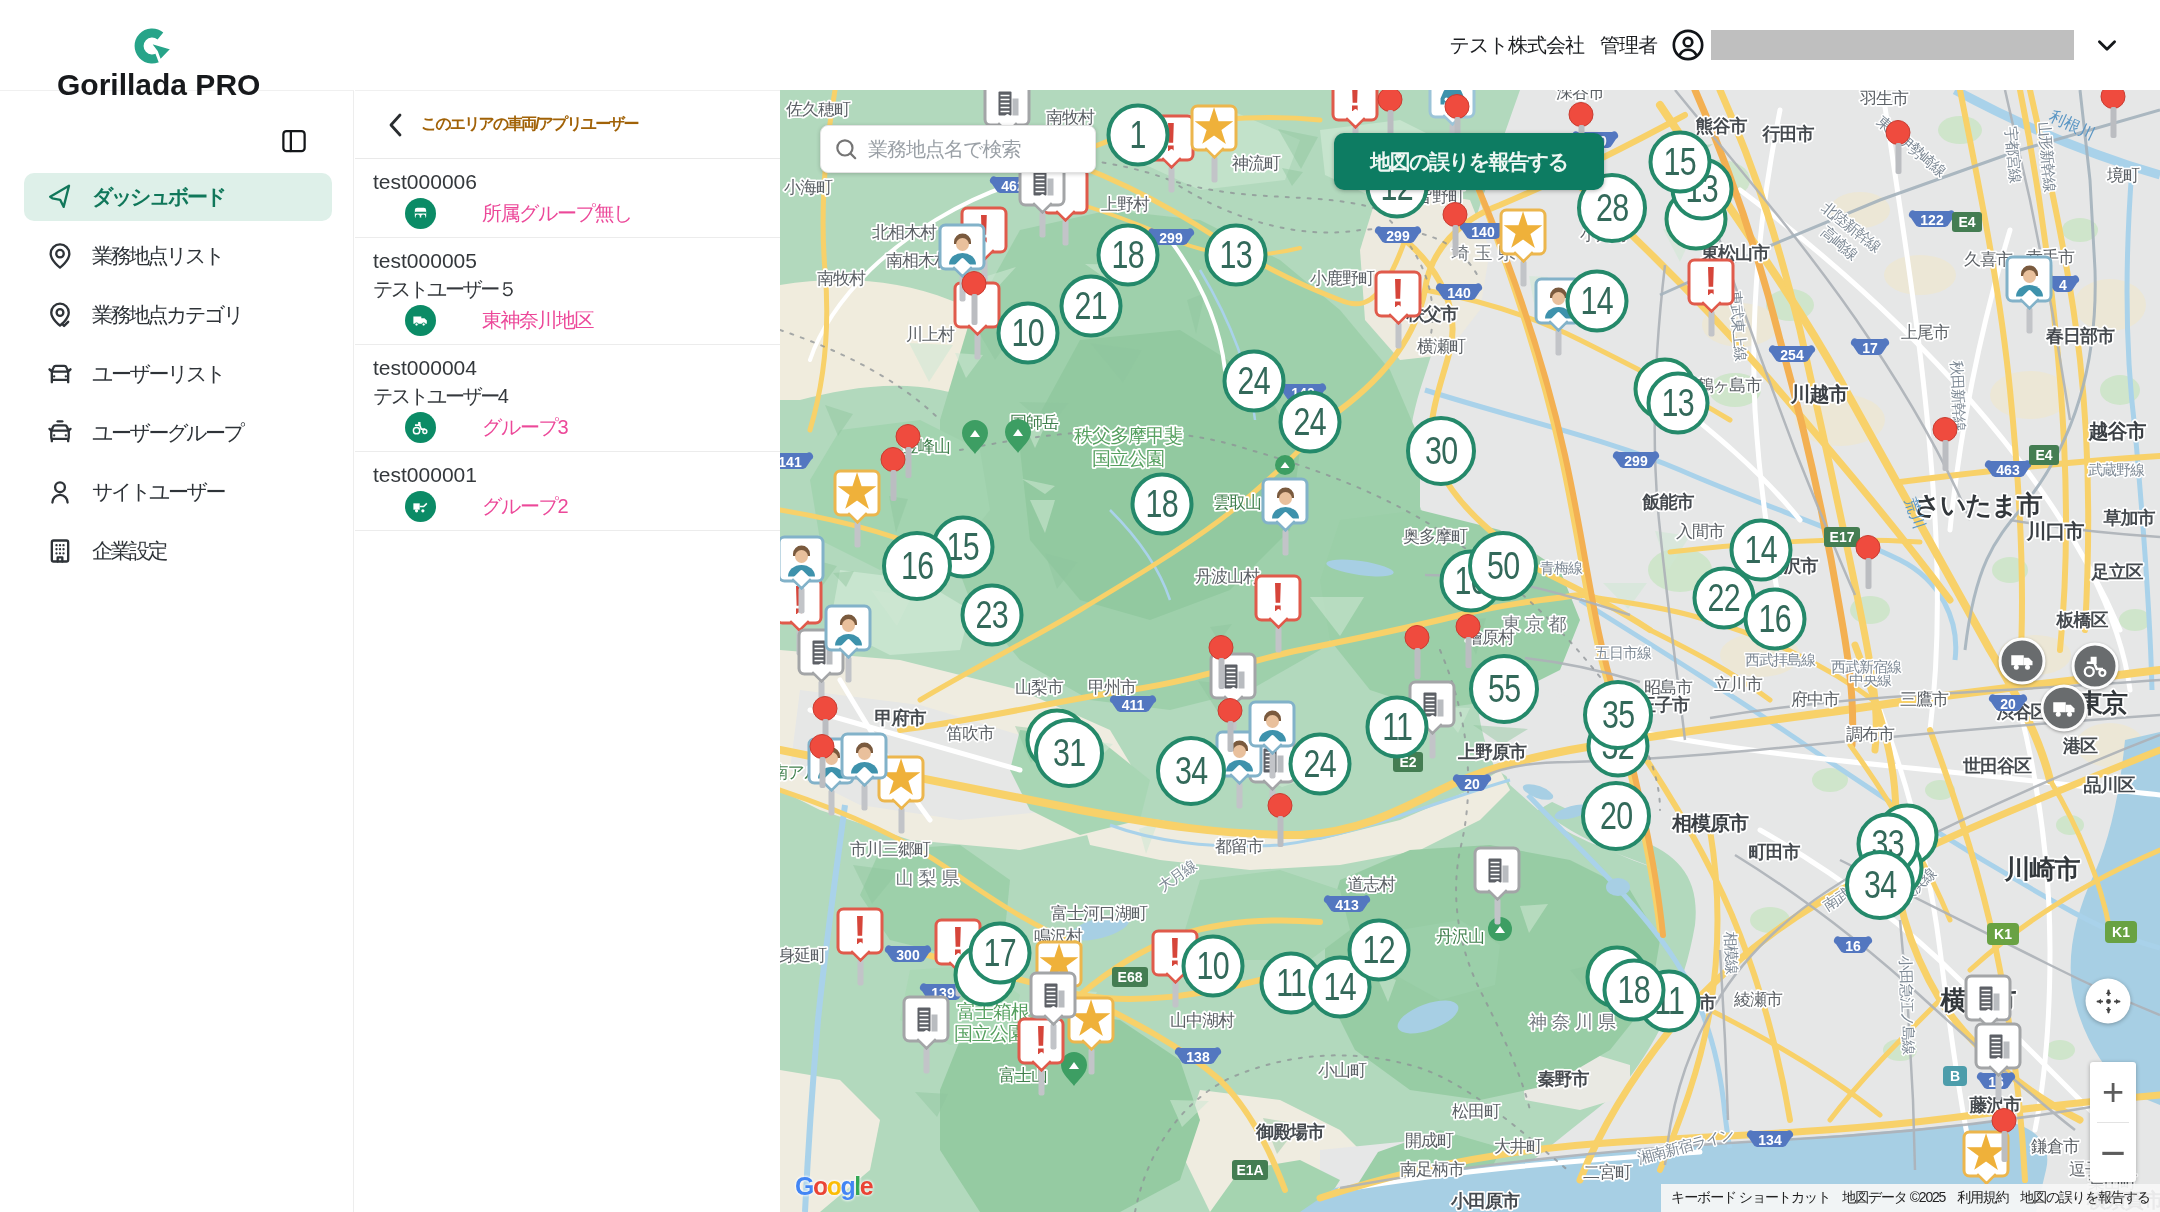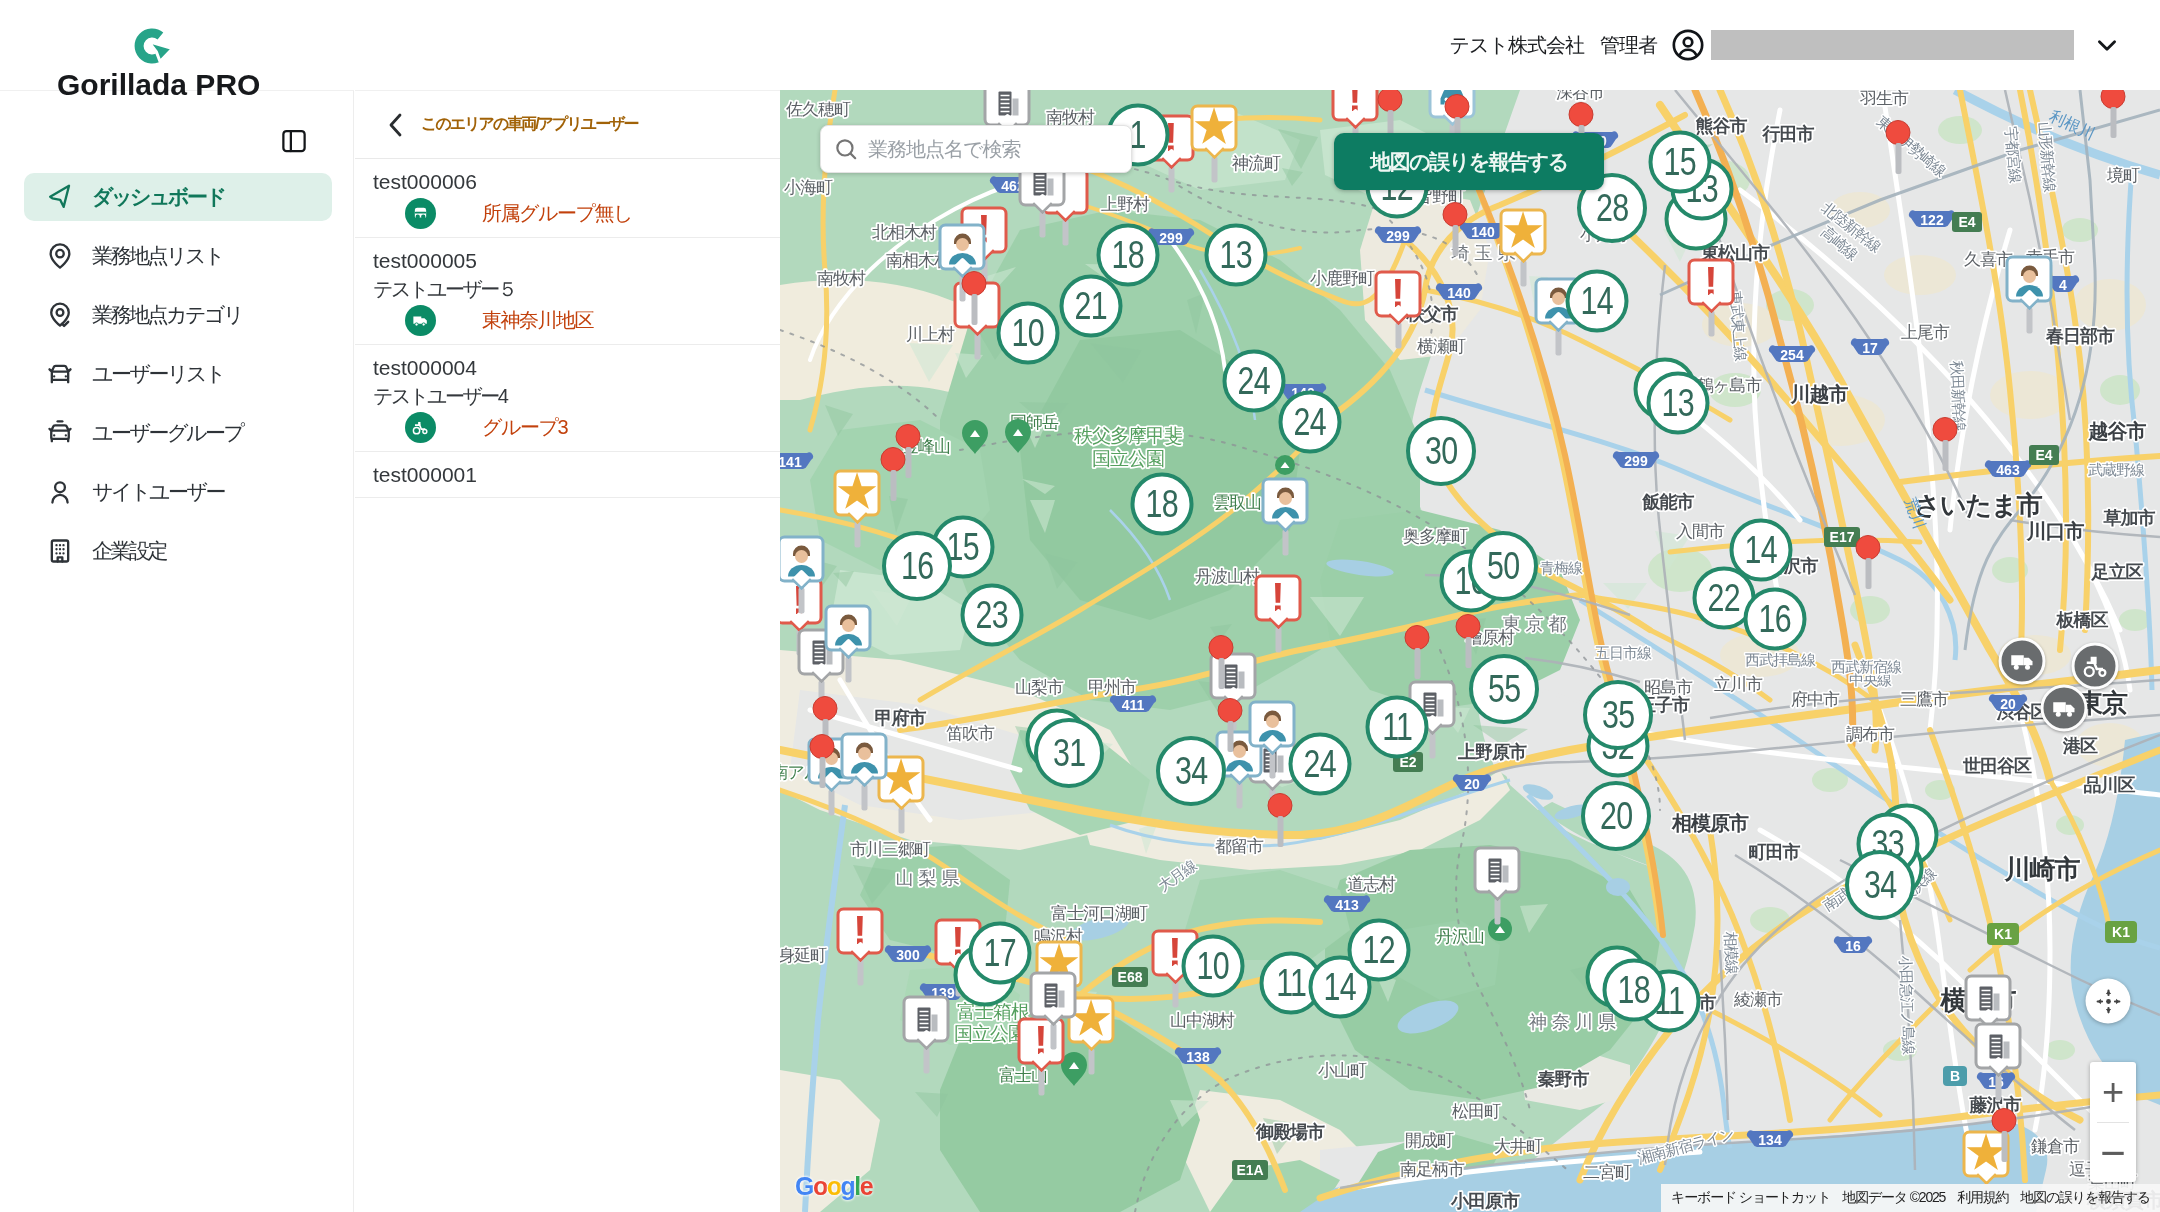--- a/index.html
+++ b/index.html
@@ -19,21 +19,21 @@
 .mi svg { margin-right:18px; flex:none; }
 .mi.sel { background:#def0e9; color:#10775a; font-weight:bold; }
 #panel { position:absolute; left:355px; top:90px; width:425px; height:1122px; background:#fff; border-top:1px solid #f0f0f0; z-index:40; }
 #panel-hd { height:68px; display:flex; align-items:center; border-bottom:1px solid #e9e9e9; }
 #panel-hd .ttl { font-size:16px; font-weight:bold; color:#a16207; letter-spacing:-2px; white-space:nowrap; }
 .itm { border-bottom:1px solid #ececec; padding:9px 0 8px 18px; }
 .itm .l1 { font-size:21px; color:#34383c; line-height:28px; }
 .itm .l1.jl { font-size:20px; letter-spacing:-2.5px; }
 .grp { display:flex; align-items:center; margin-top:2px; }
 .gicon { width:31px; height:31px; border-radius:50%; background:#0b8b66; display:flex; align-items:center; justify-content:center; margin-right:14px; flex:none; }
-.grp span { font-size:20px; color:#c2410c; letter-spacing:-1.5px;margin-left:32px; }
+.grp span { font-size:20px; color:#ec4899; letter-spacing:-1.5px;margin-left:32px; }
 #map { position:absolute; left:780px; top:90px; width:1380px; height:1122px; overflow:hidden; background:#b7dcc1; z-index:10; }
 #map svg.bg { position:absolute; left:0; top:0; }
 .cl { position:absolute; width:63px; height:63px; border-radius:50%; background:#fff; border:4px solid #24896a; color:#33695a; font-size:38px; font-weight:500; display:flex; align-items:center; justify-content:center; transform:translate(-50%,-50%); z-index:6; letter-spacing:-1px;}
 .cl i { font-style:normal; display:block; transform:scaleX(.8); }
 .cl.lg { width:70px; height:70px; }
 .pin { position:absolute; transform:translate(-50%,-13px); z-index:4; }
 .pin .ball { width:25px; height:25px; background:#ef4b3e; border:1px solid #c83c31; border-radius:50%; margin:0 auto; }
 .pin .stem { width:6px; height:31px; background:#bbbdc1; margin:-2px auto 0; border-radius:2px; }
 .sq { position:absolute; width:47px; height:47px; background:#fff; border-radius:7px; transform:translate(-50%,-50%); display:flex; align-items:center; justify-content:center; z-index:3; }
 .sq:after { content:""; position:absolute; left:50%; bottom:-8px; width:12px; height:12px; background:inherit; border-right:inherit; border-bottom:inherit; transform:translateX(-50%) rotate(45deg); border-radius:2px; background:#fff; }
@@ -42,21 +42,21 @@
 .sq.warn:after { border-right:3px solid #e05a4b; border-bottom:3px solid #e05a4b; }
 .sq.star { border:3px solid #ecb64d; }
 .sq.star:after { border-right:3px solid #ecb64d; border-bottom:3px solid #ecb64d; }
 .sq.pers { border:3px solid #82b2c9; }
 .sq.pers:after { border-right:3px solid #82b2c9; border-bottom:3px solid #82b2c9; }
 .sq.bld { border:3px solid #a3a5a7; }
 .sq.bld:after { border-right:3px solid #a3a5a7; border-bottom:3px solid #a3a5a7; }
 .sq.tealcar { border:3px solid #9cc4d8; }
 .bang { color:#d6453a; font-weight:bold; font-size:40px; line-height:1; margin-top:-3px; }
 .starg { color:#efb13a; font-size:44px; line-height:1; margin-top:-6px; }
-#searchbox { position:absolute; left:40px; top:35px; width:312px; height:48px; background:#fff; border:1px solid #e3e3e3; border-radius:8px; box-shadow:0 1px 4px rgba(0,0,0,.2); z-index:20; display:flex; align-items:center; }
+#searchbox { position:absolute; left:40px; top:35px; width:276px; height:48px; background:#fff; border:1px solid #e3e3e3; border-radius:8px; box-shadow:0 1px 4px rgba(0,0,0,.2); z-index:20; display:flex; align-items:center; }
 #searchbox .ph { color:#9aa0a6; font-size:20px; margin-left:9px; letter-spacing:-1px; }
 #greenbtn { position:absolute; left:554px; top:43px; width:270px; height:57px; background:#0d7c62; border-radius:10px; color:#eef7f3; font-size:21px; letter-spacing:-1.5px; font-weight:bold; display:flex; align-items:center; justify-content:center; z-index:20; box-shadow:0 1px 4px rgba(0,0,0,.3); }
 #attr { position:absolute; right:0; bottom:0; height:28px; background:rgba(246,246,246,.93); display:flex; align-items:center; font-size:14px; letter-spacing:-1.2px; color:#222; z-index:21; padding:0 4px; }
 #attr span { margin:0 6px; white-space:nowrap; }
 #glogo { position:absolute; left:15px; bottom:11px; font-size:25px; font-weight:bold; letter-spacing:-1.5px; z-index:21; text-shadow:0 0 3px #fff,0 0 3px #fff; }
 #zoomctl { position:absolute; left:1310px; top:972px; width:46px; height:120px; background:#fff; border-radius:3px; box-shadow:0 1px 4px rgba(0,0,0,.3); z-index:21; }
 #zoomctl .z { width:46px; height:60px; display:flex; align-items:center; justify-content:center; font-size:38px; color:#5c5c5c; }
 #zoomctl .dv { width:32px; height:1px; background:#e3e3e3; margin:0 auto; }
 .darkbtn { position:absolute; width:47px; height:47px; border-radius:50%; background:#696c6e; border:3px solid #fdfdfd; box-shadow:0 1px 3px rgba(0,0,0,.35); transform:translate(-50%,-50%); z-index:7; display:flex; align-items:center; justify-content:center; }
 #crossbtn { position:absolute; left:1328px; top:911px; width:45px; height:45px; border-radius:50%; background:#fff; box-shadow:0 1px 4px rgba(0,0,0,.3); transform:translate(-50%,-50%); z-index:21; display:flex; align-items:center; justify-content:center; }
@@ -1217,14 +1217,25 @@
             <circle cx="17.5" cy="17" r="2.5" fill="none" stroke="#fff" stroke-width="1.8"></circle>
             <path d="M5 9h6l2 5h5" stroke="#fff" stroke-width="2" fill="none"></path>
             <path d="M9 5h3v4H9z" fill="#fff"></path>
           </svg>
         </span>
         <span>グループ3</span>
       </div>
   </div>
   <div class="itm">
     <div class="l1">test000001</div>
+    <div class="grp">
+        <span class="gicon">
+          <svg width="19" height="19" viewBox="0 0 24 24">
+            <path d="M3 8h8v8H3z" fill="#fff"></path>
+            <path d="M11 12h5l4-4" stroke="#fff" stroke-width="2" fill="none"></path>
+            <circle cx="7" cy="17.5" r="2" fill="#fff"></circle>
+            <circle cx="15" cy="17.5" r="2" fill="#fff"></circle>
+          </svg>
+        </span>
+        <span>グループ2</span>
+      </div>
   </div>
 </div>
 
 </body></html>

